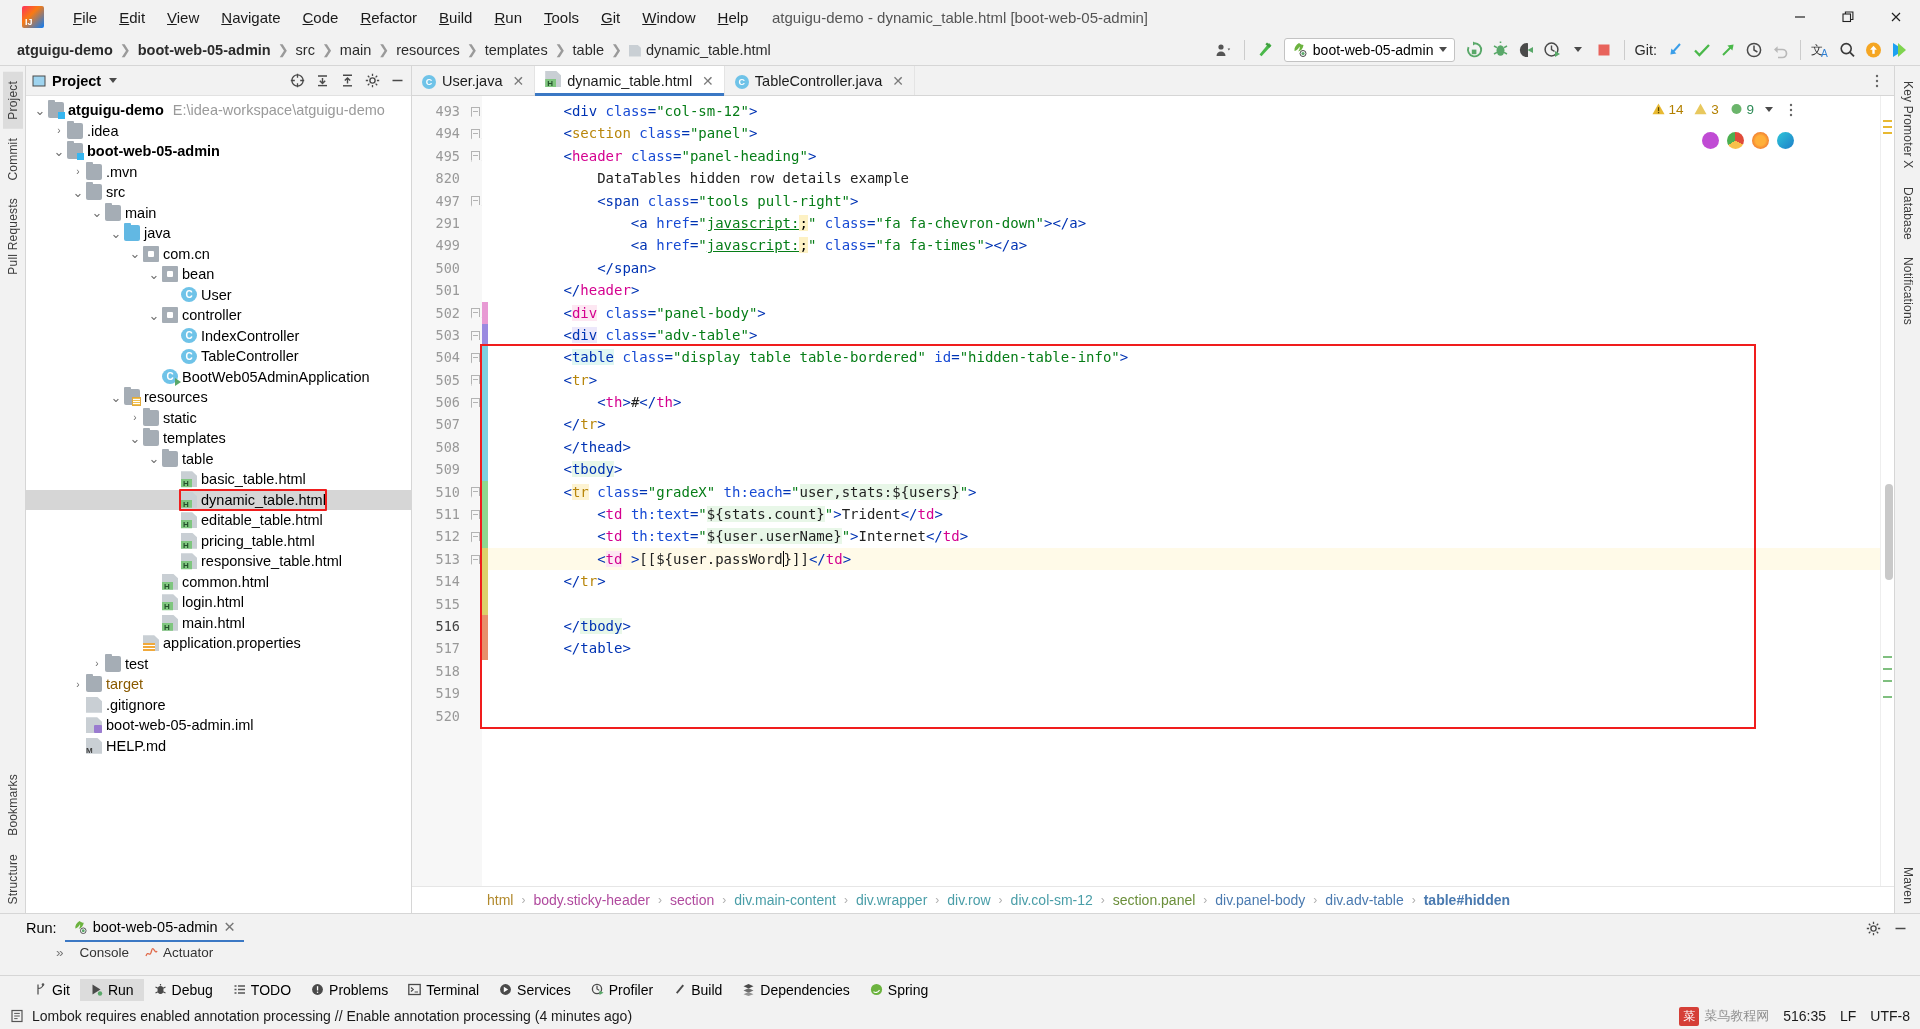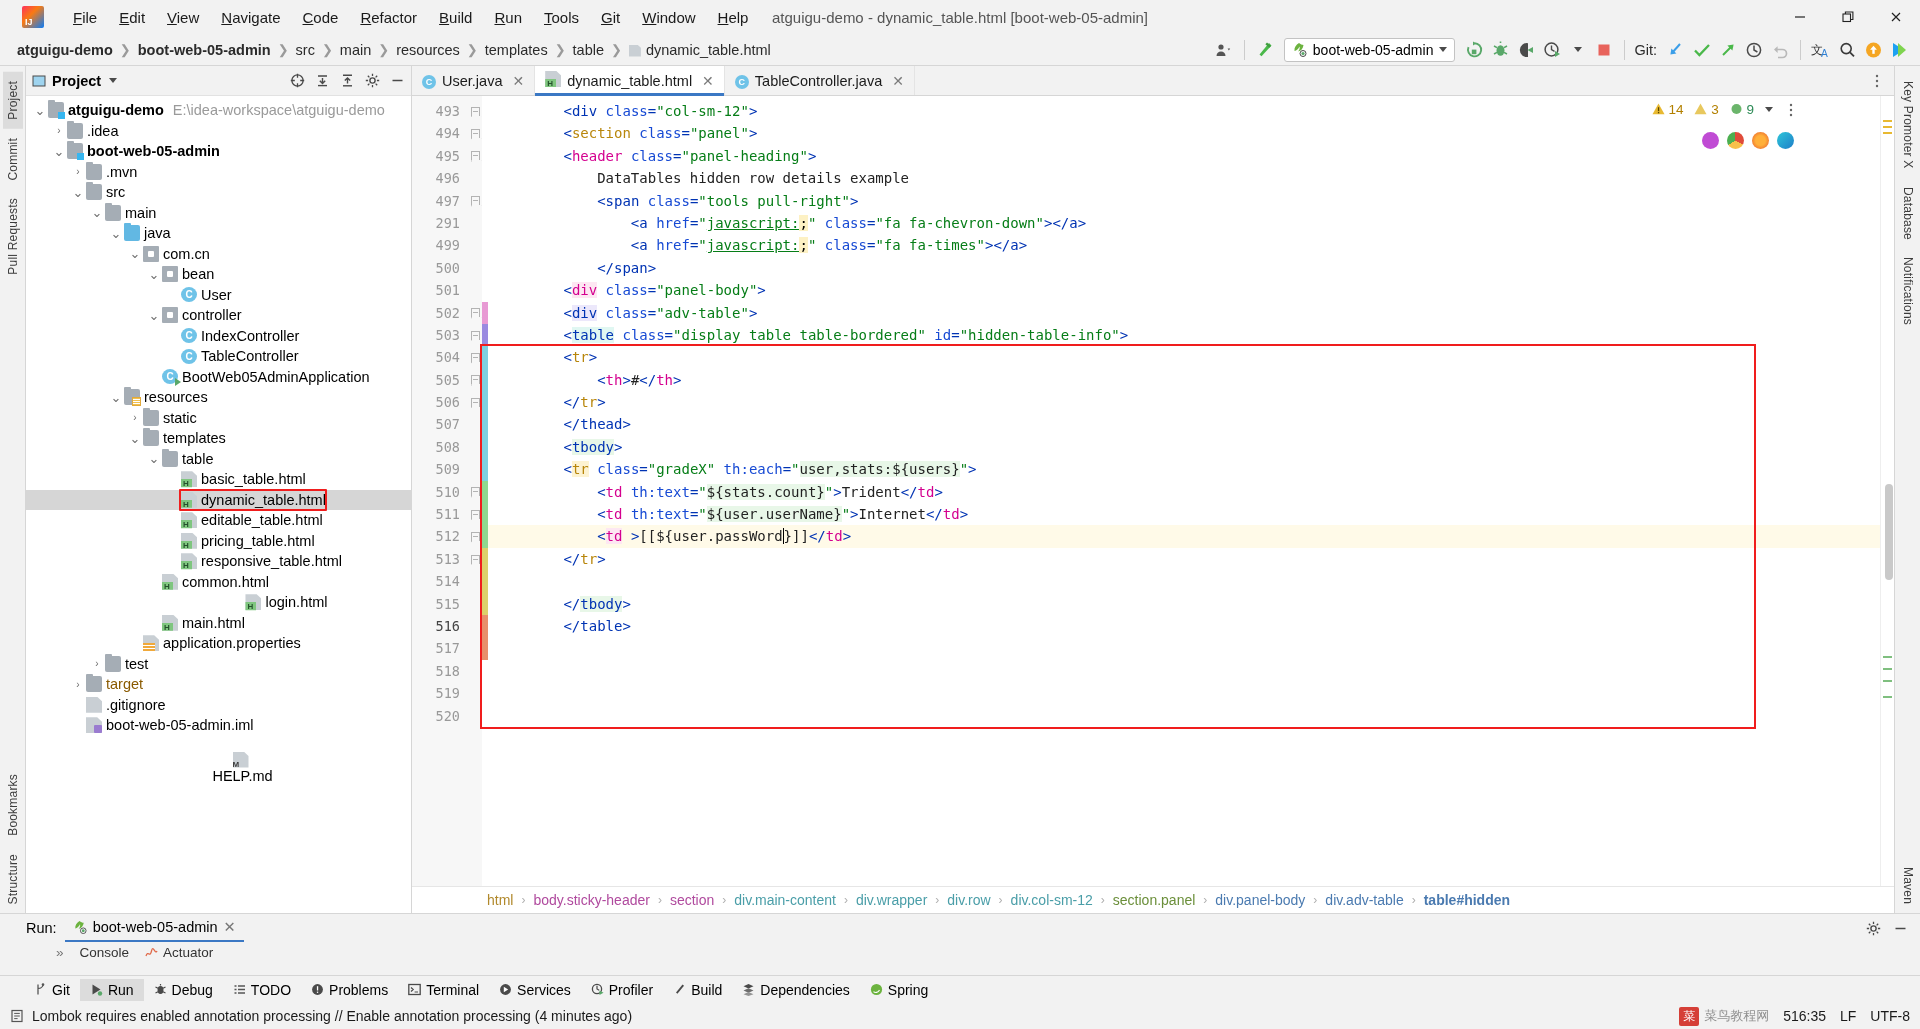--- a/index.html
+++ b/index.html
@@ -520,21 +520,21 @@
           <div class="trow" style="padding-left: 139px;">
             <span class="tw"></span>
             <span class="ico html"></span>
             <span class="tlabel">responsive_table.html</span>
           </div>
           <div class="trow" style="padding-left: 120px;">
             <span class="tw"></span>
             <span class="ico html"></span>
             <span class="tlabel">common.html</span>
           </div>
-          <div class="trow" style="padding-left: 120px; justify-content: center;">
+          <div class="trow" style="padding-left: 120px;">
             <span class="tw"></span>
             <span class="ico html"></span>
             <span class="tlabel">login.html</span>
           </div>
           <div class="trow" style="padding-left: 120px;">
             <span class="tw"></span>
             <span class="ico html"></span>
             <span class="tlabel">main.html</span>
           </div>
           <div class="trow" style="padding-left: 101px;">
@@ -555,21 +555,21 @@
           <div class="trow" style="padding-left: 44px;">
             <span class="tw"></span>
             <span class="ico git"></span>
             <span class="tlabel">.gitignore</span>
           </div>
           <div class="trow" style="padding-left: 44px;">
             <span class="tw"></span>
             <span class="ico iml"></span>
             <span class="tlabel">boot-web-05-admin.iml</span>
           </div>
-          <div class="trow" style="padding-left: 44px; flex-direction: column;">
+          <div class="trow" style="padding-left: 44px;">
             <span class="tw"></span>
             <span class="ico md"></span>
             <span class="tlabel">HELP.md</span>
           </div>
         </div>
     </div>
 
     <div class="editorcol">
       <div class="tabbar" id="tabbar">
           <div class="etab">
@@ -594,21 +594,21 @@
               <circle cx="7" cy="12" r="1.2" fill="#666"></circle>
             </svg>
           </div>
         </div>
 
       <div class="editorwrap">
         <div class="gutter" id="gutter">
             <div class="ln">493</div>
             <div class="ln">494</div>
             <div class="ln">495</div>
-            <div class="ln">496</div>
+            <div class="ln">820</div>
             <div class="ln">497</div>
             <div class="ln">291</div>
             <div class="ln">499</div>
             <div class="ln">500</div>
             <div class="ln">501</div>
             <div class="ln">502</div>
             <div class="ln">503</div>
             <div class="ln">504</div>
             <div class="ln">505</div>
             <div class="ln">506</div>
@@ -715,20 +715,21 @@
           </div>
         <div class="codearea" id="codearea">
             <div class="cline">&nbsp;&nbsp;&nbsp;&nbsp;&nbsp;&nbsp;&nbsp;&nbsp;<span class="t-punc">&lt;</span><span class="t-tag">div</span><span class="t-attr"> class</span><span class="t-punc">=</span><span class="t-val">"col-sm-12"</span><span class="t-punc">&gt;</span></div>
             <div class="cline">&nbsp;&nbsp;&nbsp;&nbsp;&nbsp;&nbsp;&nbsp;&nbsp;<span class="t-punc">&lt;</span><span class="t-tagorange">section</span><span class="t-attr"> class</span><span class="t-punc">=</span><span class="t-val">"panel"</span><span class="t-punc">&gt;</span></div>
             <div class="cline">&nbsp;&nbsp;&nbsp;&nbsp;&nbsp;&nbsp;&nbsp;&nbsp;<span class="t-punc">&lt;</span><span class="t-tagpink">header</span><span class="t-attr"> class</span><span class="t-punc">=</span><span class="t-val">"panel-heading"</span><span class="t-punc">&gt;</span></div>
             <div class="cline">&nbsp;&nbsp;&nbsp;&nbsp;&nbsp;&nbsp;&nbsp;&nbsp;&nbsp;&nbsp;&nbsp;&nbsp;<span class="t-txt">DataTables hidden row details example</span></div>
             <div class="cline">&nbsp;&nbsp;&nbsp;&nbsp;&nbsp;&nbsp;&nbsp;&nbsp;&nbsp;&nbsp;&nbsp;&nbsp;<span class="t-punc">&lt;</span><span class="t-tag">span</span><span class="t-attr"> class</span><span class="t-punc">=</span><span class="t-val">"tools pull-right"</span><span class="t-punc">&gt;</span></div>
             <div class="cline">&nbsp;&nbsp;&nbsp;&nbsp;&nbsp;&nbsp;&nbsp;&nbsp;&nbsp;&nbsp;&nbsp;&nbsp;&nbsp;&nbsp;&nbsp;&nbsp;<span class="t-punc">&lt;</span><span class="t-tag">a</span><span class="t-attr"> href</span><span class="t-punc">=</span><span class="t-val">"</span><span class="t-link">javascript:</span><span class="caretbg">;</span><span class="t-val">"</span><span class="t-attr"> class</span><span class="t-punc">=</span><span class="t-val">"fa fa-chevron-down"</span><span class="t-punc">&gt;&lt;/</span><span class="t-tag">a</span><span class="t-punc">&gt;</span></div>
             <div class="cline">&nbsp;&nbsp;&nbsp;&nbsp;&nbsp;&nbsp;&nbsp;&nbsp;&nbsp;&nbsp;&nbsp;&nbsp;&nbsp;&nbsp;&nbsp;&nbsp;<span class="t-punc">&lt;</span><span class="t-tag">a</span><span class="t-attr"> href</span><span class="t-punc">=</span><span class="t-val">"</span><span class="t-link">javascript:</span><span class="caretbg">;</span><span class="t-val">"</span><span class="t-attr"> class</span><span class="t-punc">=</span><span class="t-val">"fa fa-times"</span><span class="t-punc">&gt;&lt;/</span><span class="t-tag">a</span><span class="t-punc">&gt;</span></div>
             <div class="cline">&nbsp;&nbsp;&nbsp;&nbsp;&nbsp;&nbsp;&nbsp;&nbsp;&nbsp;&nbsp;&nbsp;&nbsp;<span class="t-punc">&lt;/</span><span class="t-tag">span</span><span class="t-punc">&gt;</span></div>
+            <div class="cline">&nbsp;&nbsp;&nbsp;&nbsp;&nbsp;&nbsp;&nbsp;&nbsp;<span class="t-punc">&lt;/</span><span class="t-tagpink">header</span><span class="t-punc">&gt;</span></div>
             <div class="cline">&nbsp;&nbsp;&nbsp;&nbsp;&nbsp;&nbsp;&nbsp;&nbsp;<span class="t-punc">&lt;</span><span class="t-tagpink hl-pink">div</span><span class="t-attr"> class</span><span class="t-punc">=</span><span class="t-val">"panel-body"</span><span class="t-punc">&gt;</span></div>
             <div class="cline">&nbsp;&nbsp;&nbsp;&nbsp;&nbsp;&nbsp;&nbsp;&nbsp;<span class="t-punc">&lt;</span><span class="t-tag hl-lilac">div</span><span class="t-attr"> class</span><span class="t-punc">=</span><span class="t-val">"adv-table"</span><span class="t-punc">&gt;</span></div>
             <div class="cline">&nbsp;&nbsp;&nbsp;&nbsp;&nbsp;&nbsp;&nbsp;&nbsp;<span class="t-punc">&lt;</span><span class="t-tag hl-mint">table</span><span class="t-attr"> class</span><span class="t-punc">=</span><span class="t-val">"display table table-bordered"</span><span class="t-attr"> id</span><span class="t-punc">=</span><span class="t-val">"hidden-table-info"</span><span class="t-punc">&gt;</span></div>
             <div class="cline">&nbsp;&nbsp;&nbsp;&nbsp;&nbsp;&nbsp;&nbsp;&nbsp;<span class="t-punc">&lt;</span><span class="t-tagorange">tr</span><span class="t-punc">&gt;</span></div>
             <div class="cline">&nbsp;&nbsp;&nbsp;&nbsp;&nbsp;&nbsp;&nbsp;&nbsp;&nbsp;&nbsp;&nbsp;&nbsp;<span class="t-punc">&lt;</span><span class="t-tagpink">th</span><span class="t-punc">&gt;</span><span class="t-txt">#</span><span class="t-punc">&lt;/</span><span class="t-tagpink">th</span><span class="t-punc">&gt;</span></div>
             <div class="cline">&nbsp;&nbsp;&nbsp;&nbsp;&nbsp;&nbsp;&nbsp;&nbsp;<span class="t-punc">&lt;/</span><span class="t-tagorange">tr</span><span class="t-punc">&gt;</span></div>
             <div class="cline">&nbsp;&nbsp;&nbsp;&nbsp;&nbsp;&nbsp;&nbsp;&nbsp;<span class="t-punc">&lt;/</span><span class="t-tag">thead</span><span class="t-punc">&gt;</span></div>
             <div class="cline">&nbsp;&nbsp;&nbsp;&nbsp;&nbsp;&nbsp;&nbsp;&nbsp;<span class="t-punc">&lt;</span><span class="t-tag hl-green">tbody</span><span class="t-punc">&gt;</span></div>
             <div class="cline">&nbsp;&nbsp;&nbsp;&nbsp;&nbsp;&nbsp;&nbsp;&nbsp;<span class="t-punc">&lt;</span><span class="t-tagorange hl-yellow">tr</span><span class="t-attr"> class</span><span class="t-punc">=</span><span class="t-val">"gradeX"</span><span class="t-attr"> th:each</span><span class="t-punc">=</span><span class="t-val">"</span><span class="t-txt hl-green">user,stats:${users}</span><span class="t-val">"</span><span class="t-punc">&gt;</span></div>
             <div class="cline">&nbsp;&nbsp;&nbsp;&nbsp;&nbsp;&nbsp;&nbsp;&nbsp;&nbsp;&nbsp;&nbsp;&nbsp;<span class="t-punc">&lt;</span><span class="t-tagpink">td</span><span class="t-attr"> th:text</span><span class="t-punc">=</span><span class="t-val">"</span><span class="t-txt hl-green">${stats.count}</span><span class="t-val">"</span><span class="t-punc">&gt;</span><span class="t-txt">Trident</span><span class="t-punc">&lt;/</span><span class="t-tagpink">td</span><span class="t-punc">&gt;</span></div>

